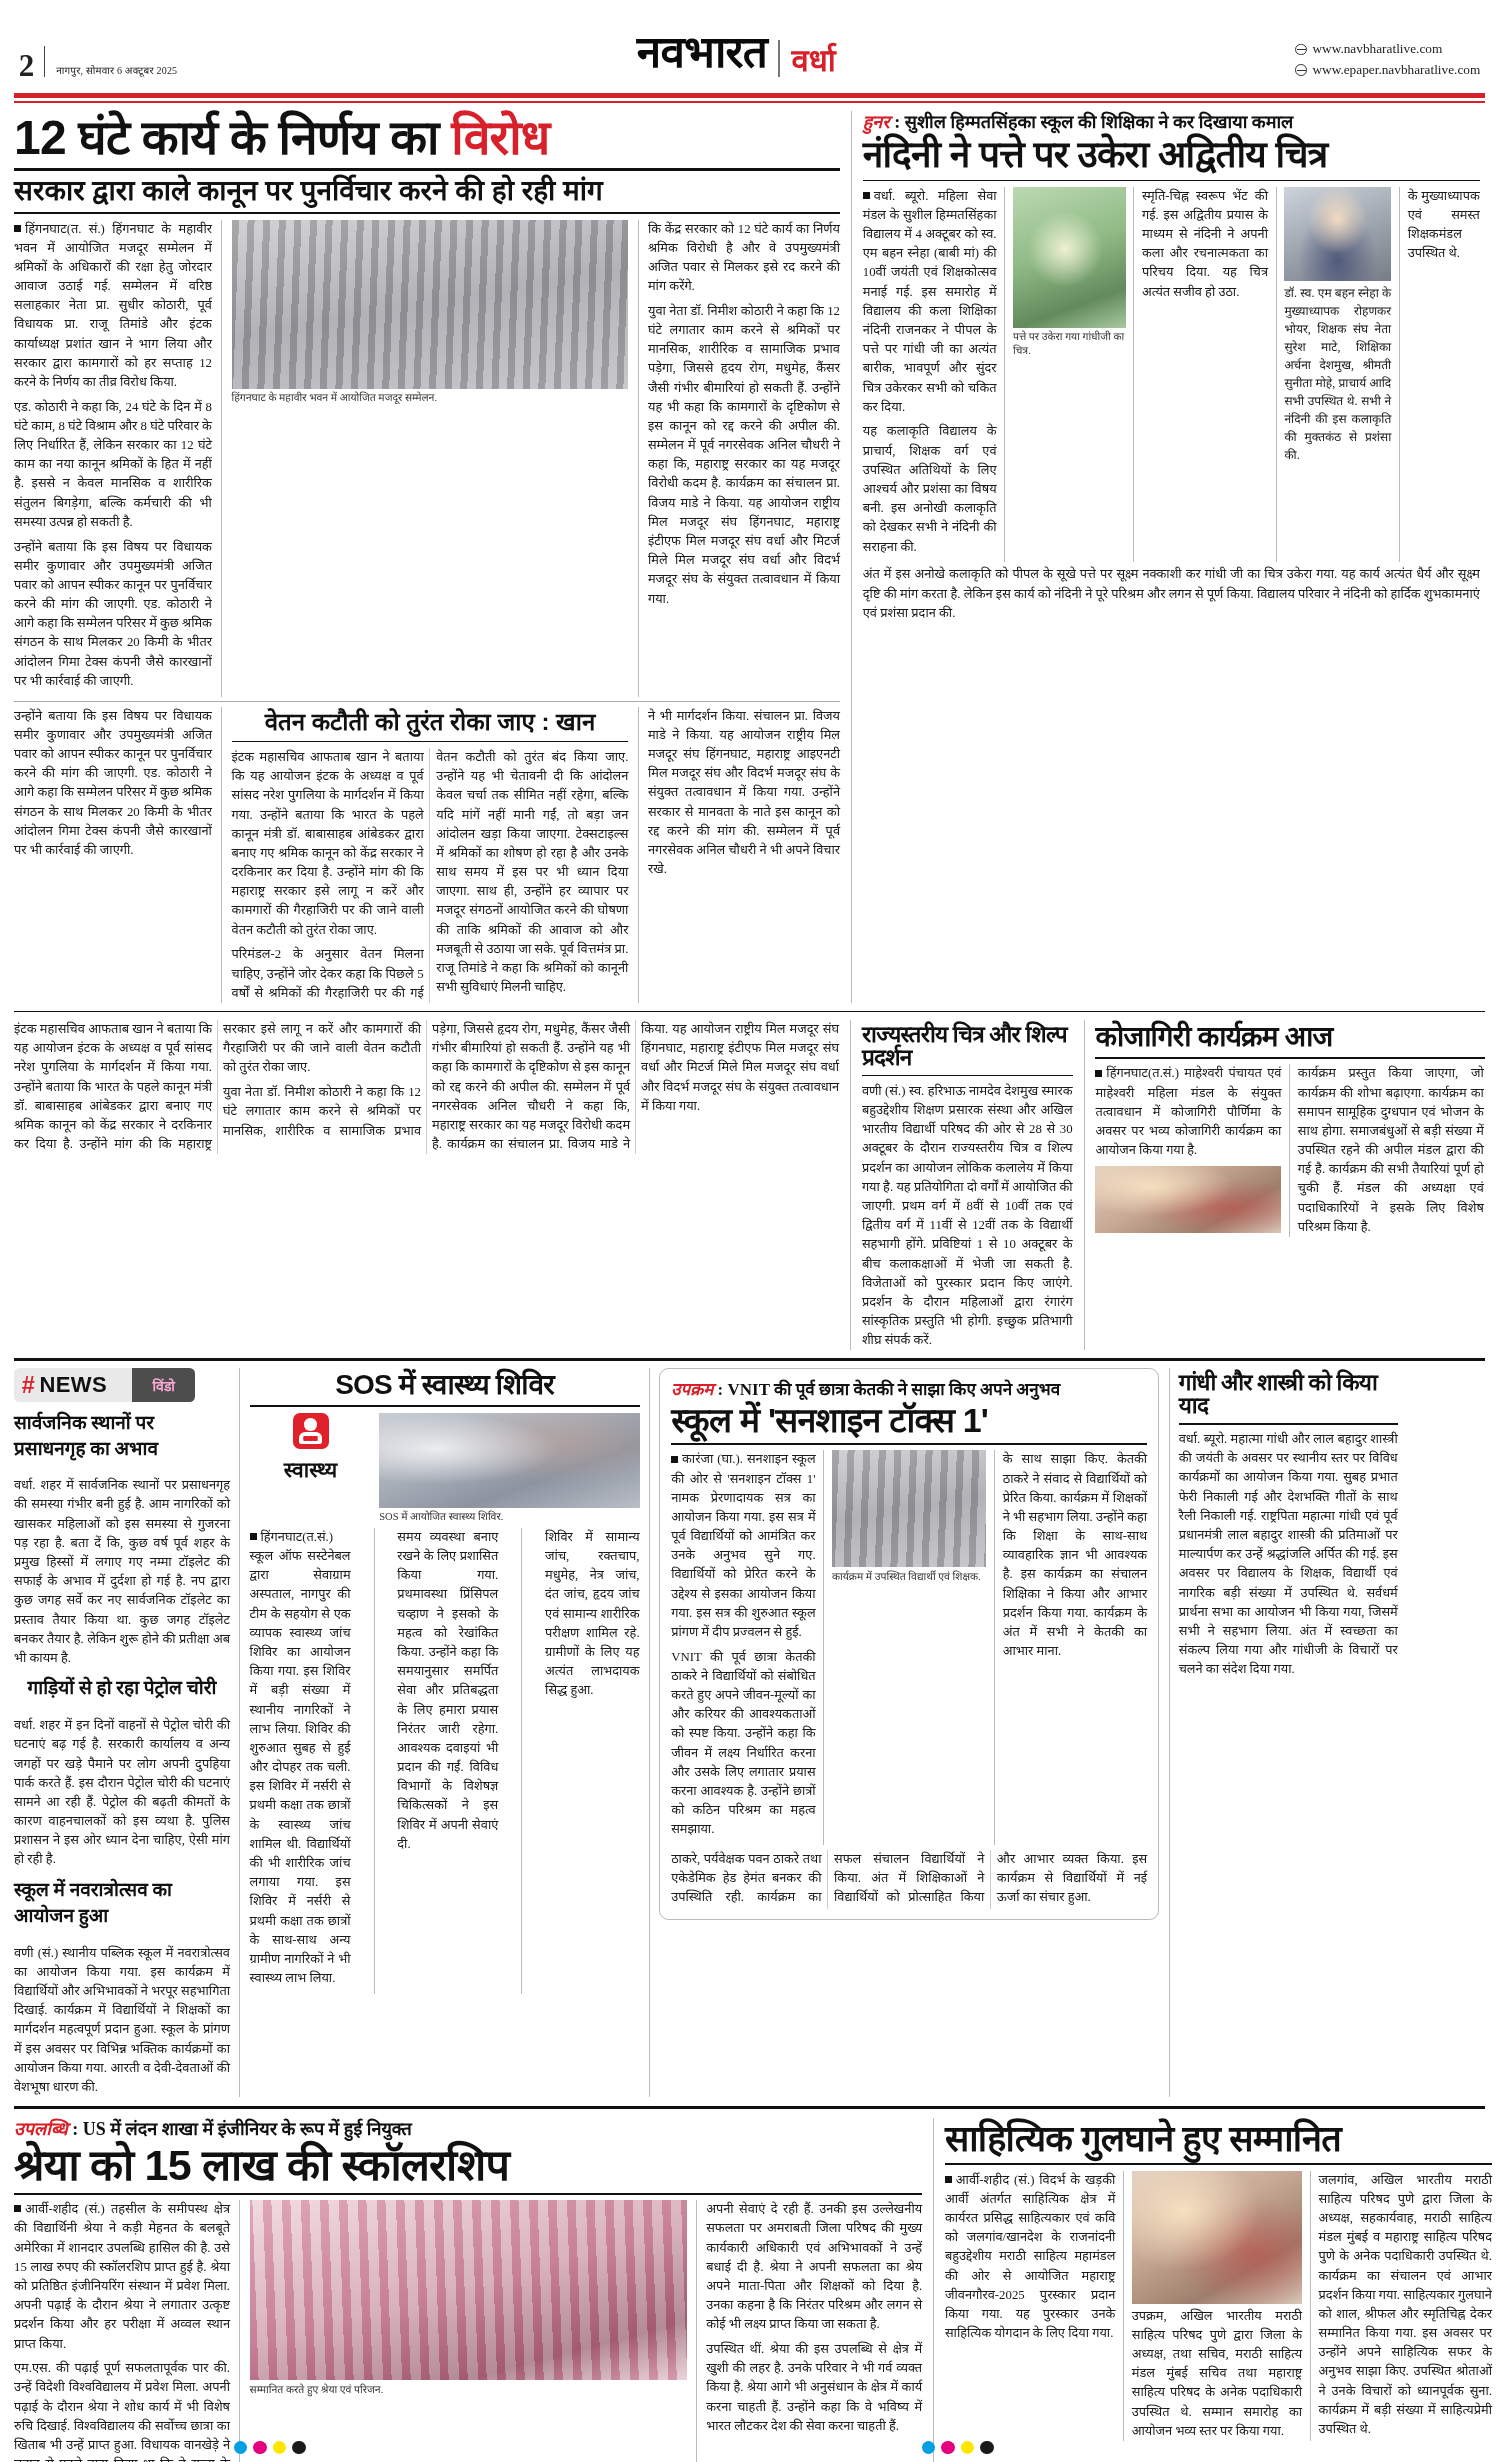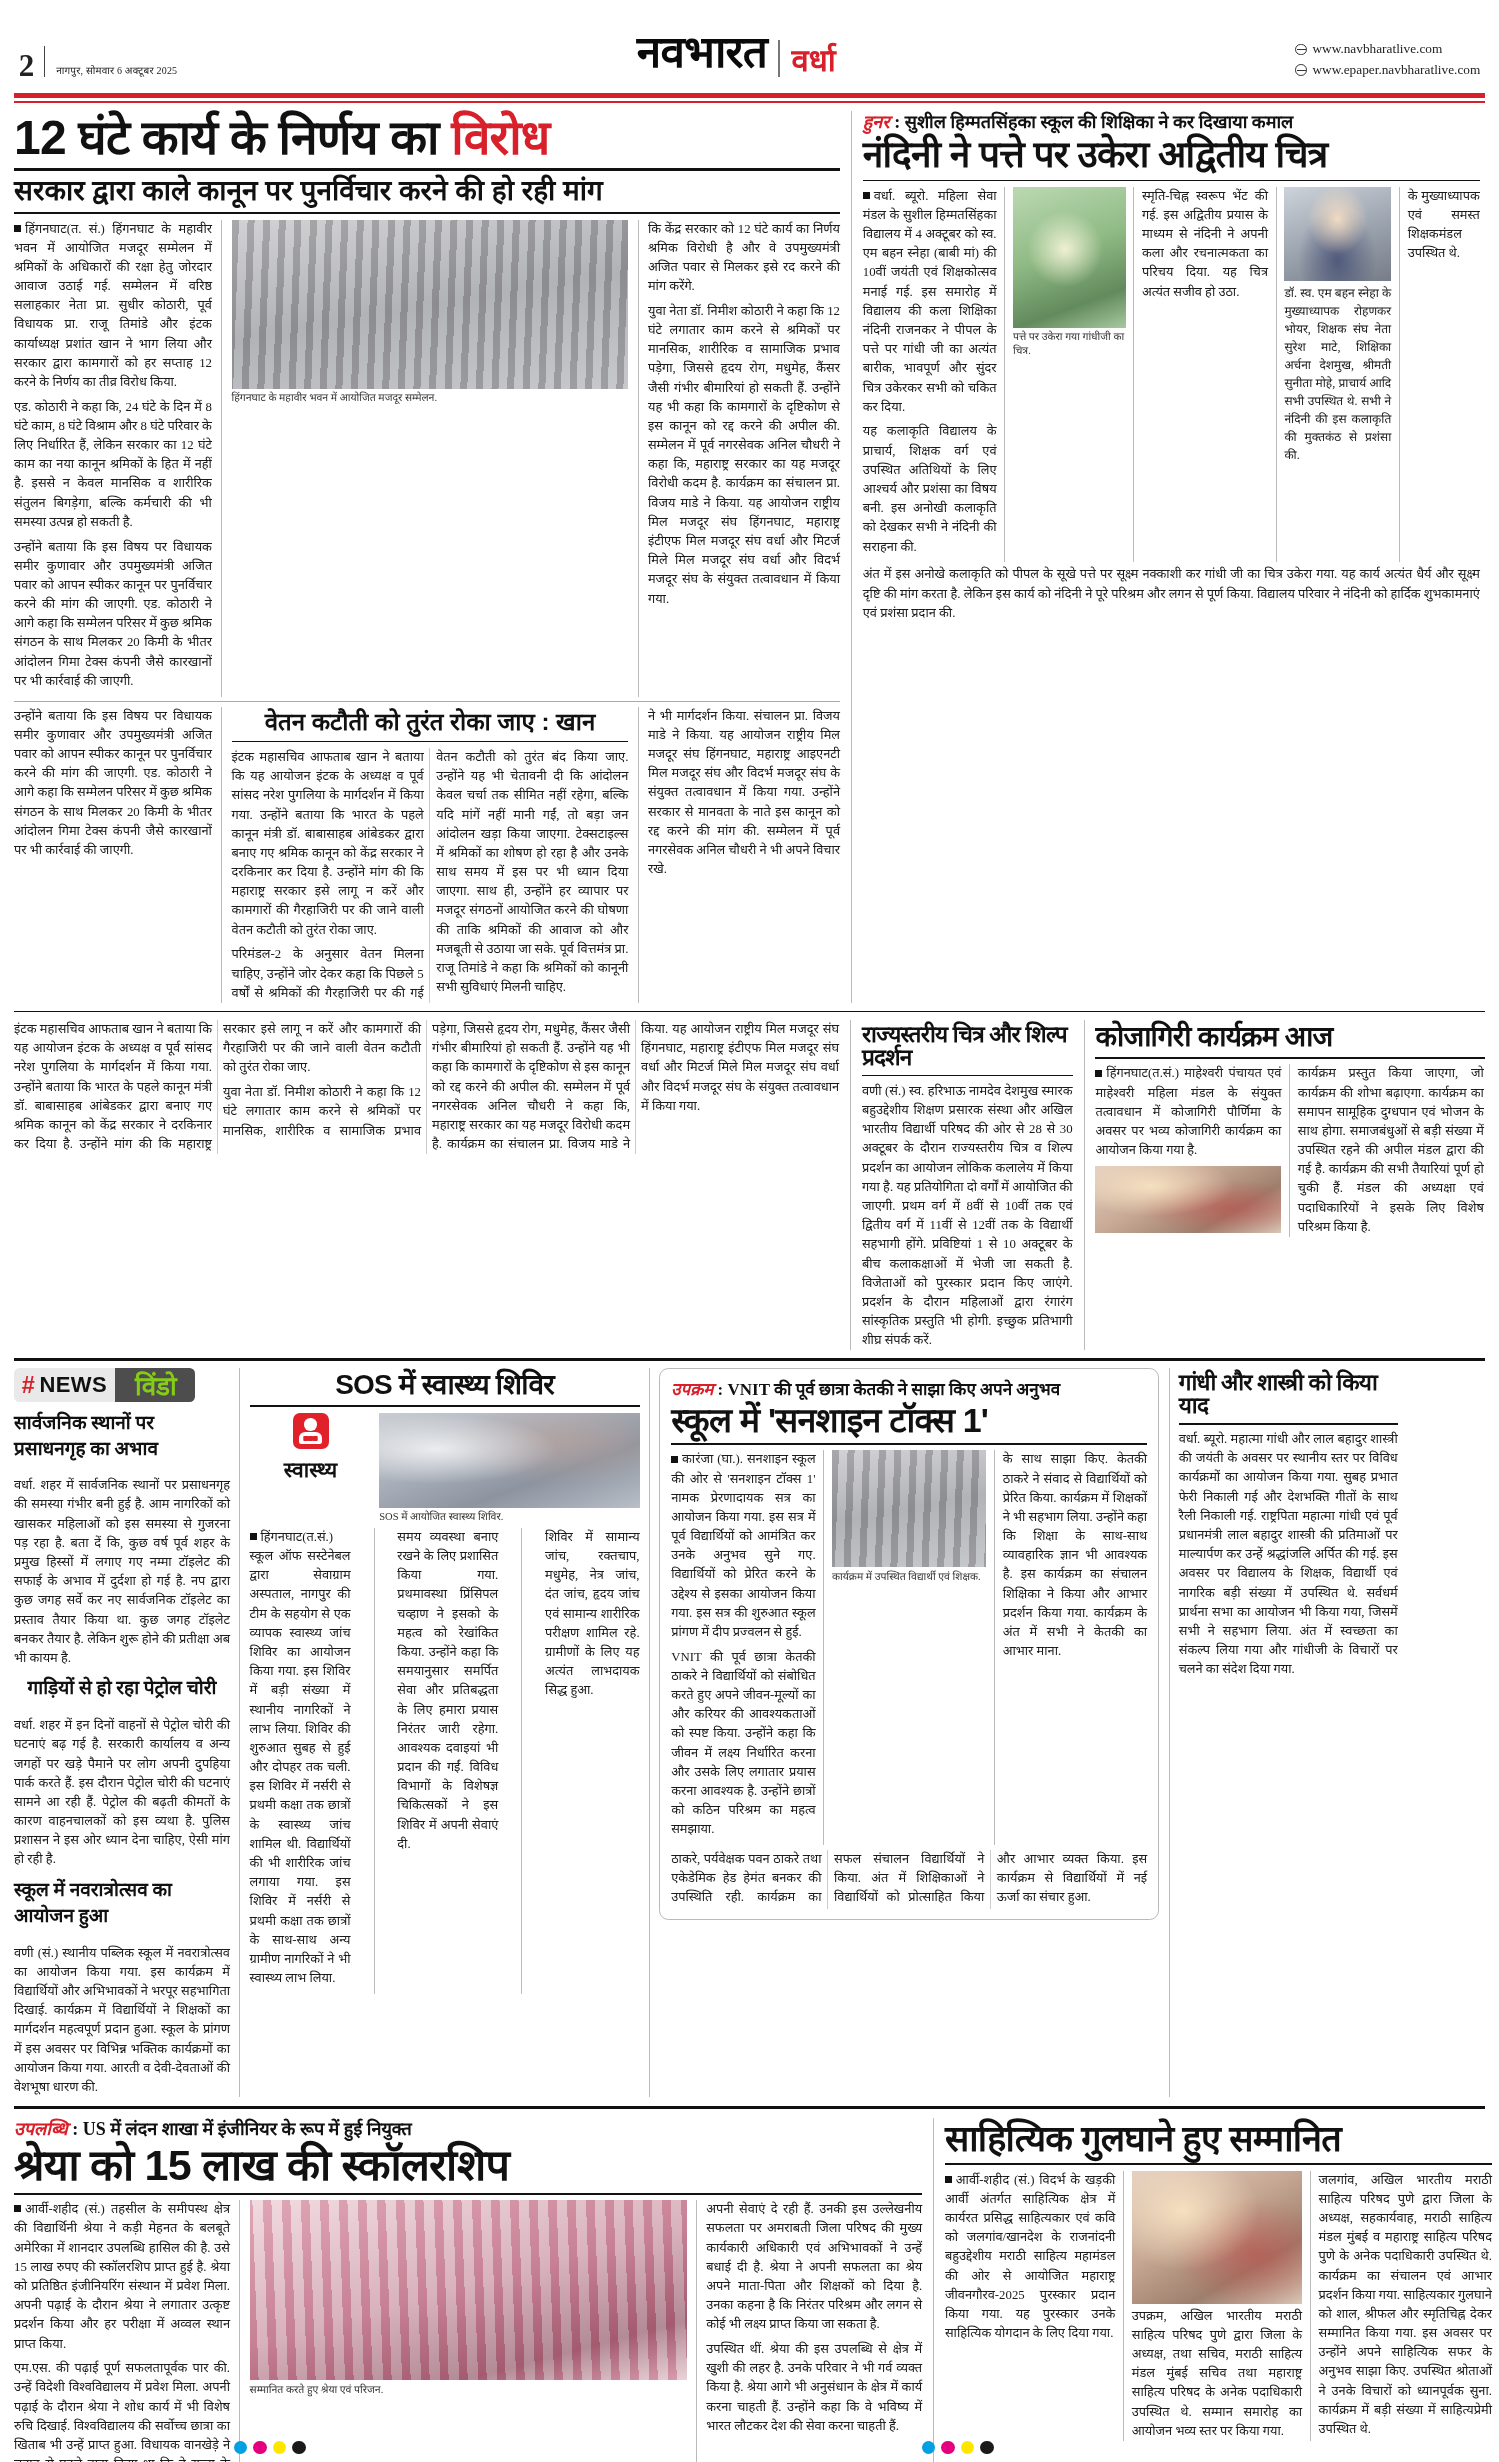--- a/index.html
+++ b/index.html
@@ -106,22 +106,22 @@
 
   
   .newsbadge { display:flex; align-items:stretch; height:34px; width:181px;
                border-radius:5.5px; overflow:hidden; }
   .nb-l { background:#e9e9e9; flex:1; display:flex; align-items:center;
           gap:4.7px; padding:0 7.8px; }
   .nb-hash { color:#d8202a; font-size:23.4px; font-weight:900;
              font-family:"Liberation Sans", sans-serif; line-height:1; }
   .nb-news { font-size:22px; font-weight:900; letter-spacing:0.4px;
              font-family:"Liberation Sans", sans-serif; }
-  .nb-r { background:#4d4d4d; color:#84cc16; display:flex; align-items:center;
-          padding:0 20px; font-size:26px; font-weight:800;
+  .nb-r { background:#4d4d4d; color:#f9a8d4; display:flex; align-items:center;
+          padding:0 20px; font-size:14px; font-weight:800;
           font-family:"Liberation Sans", sans-serif; }
 
   
   .hicon { width:36px; height:36px; background:#e0202a; border-radius:7px;
            position:relative; flex:none; }
   .hicon::before { content:""; position:absolute; left:11.7px; top:5.5px; width:12.5px;
                    height:12.5px; background:#fff; border-radius:50%; }
   .hicon::after { content:""; position:absolute; left:6.2px; top:19.5px; width:23.4px;
                   height:11.7px; background:#fff; border-radius:6.2px 6.2px 2.3px 2.3px; }
   .hicon i { position:absolute; left:15.6px; top:23.4px; width:4.7px; height:4.7px;

